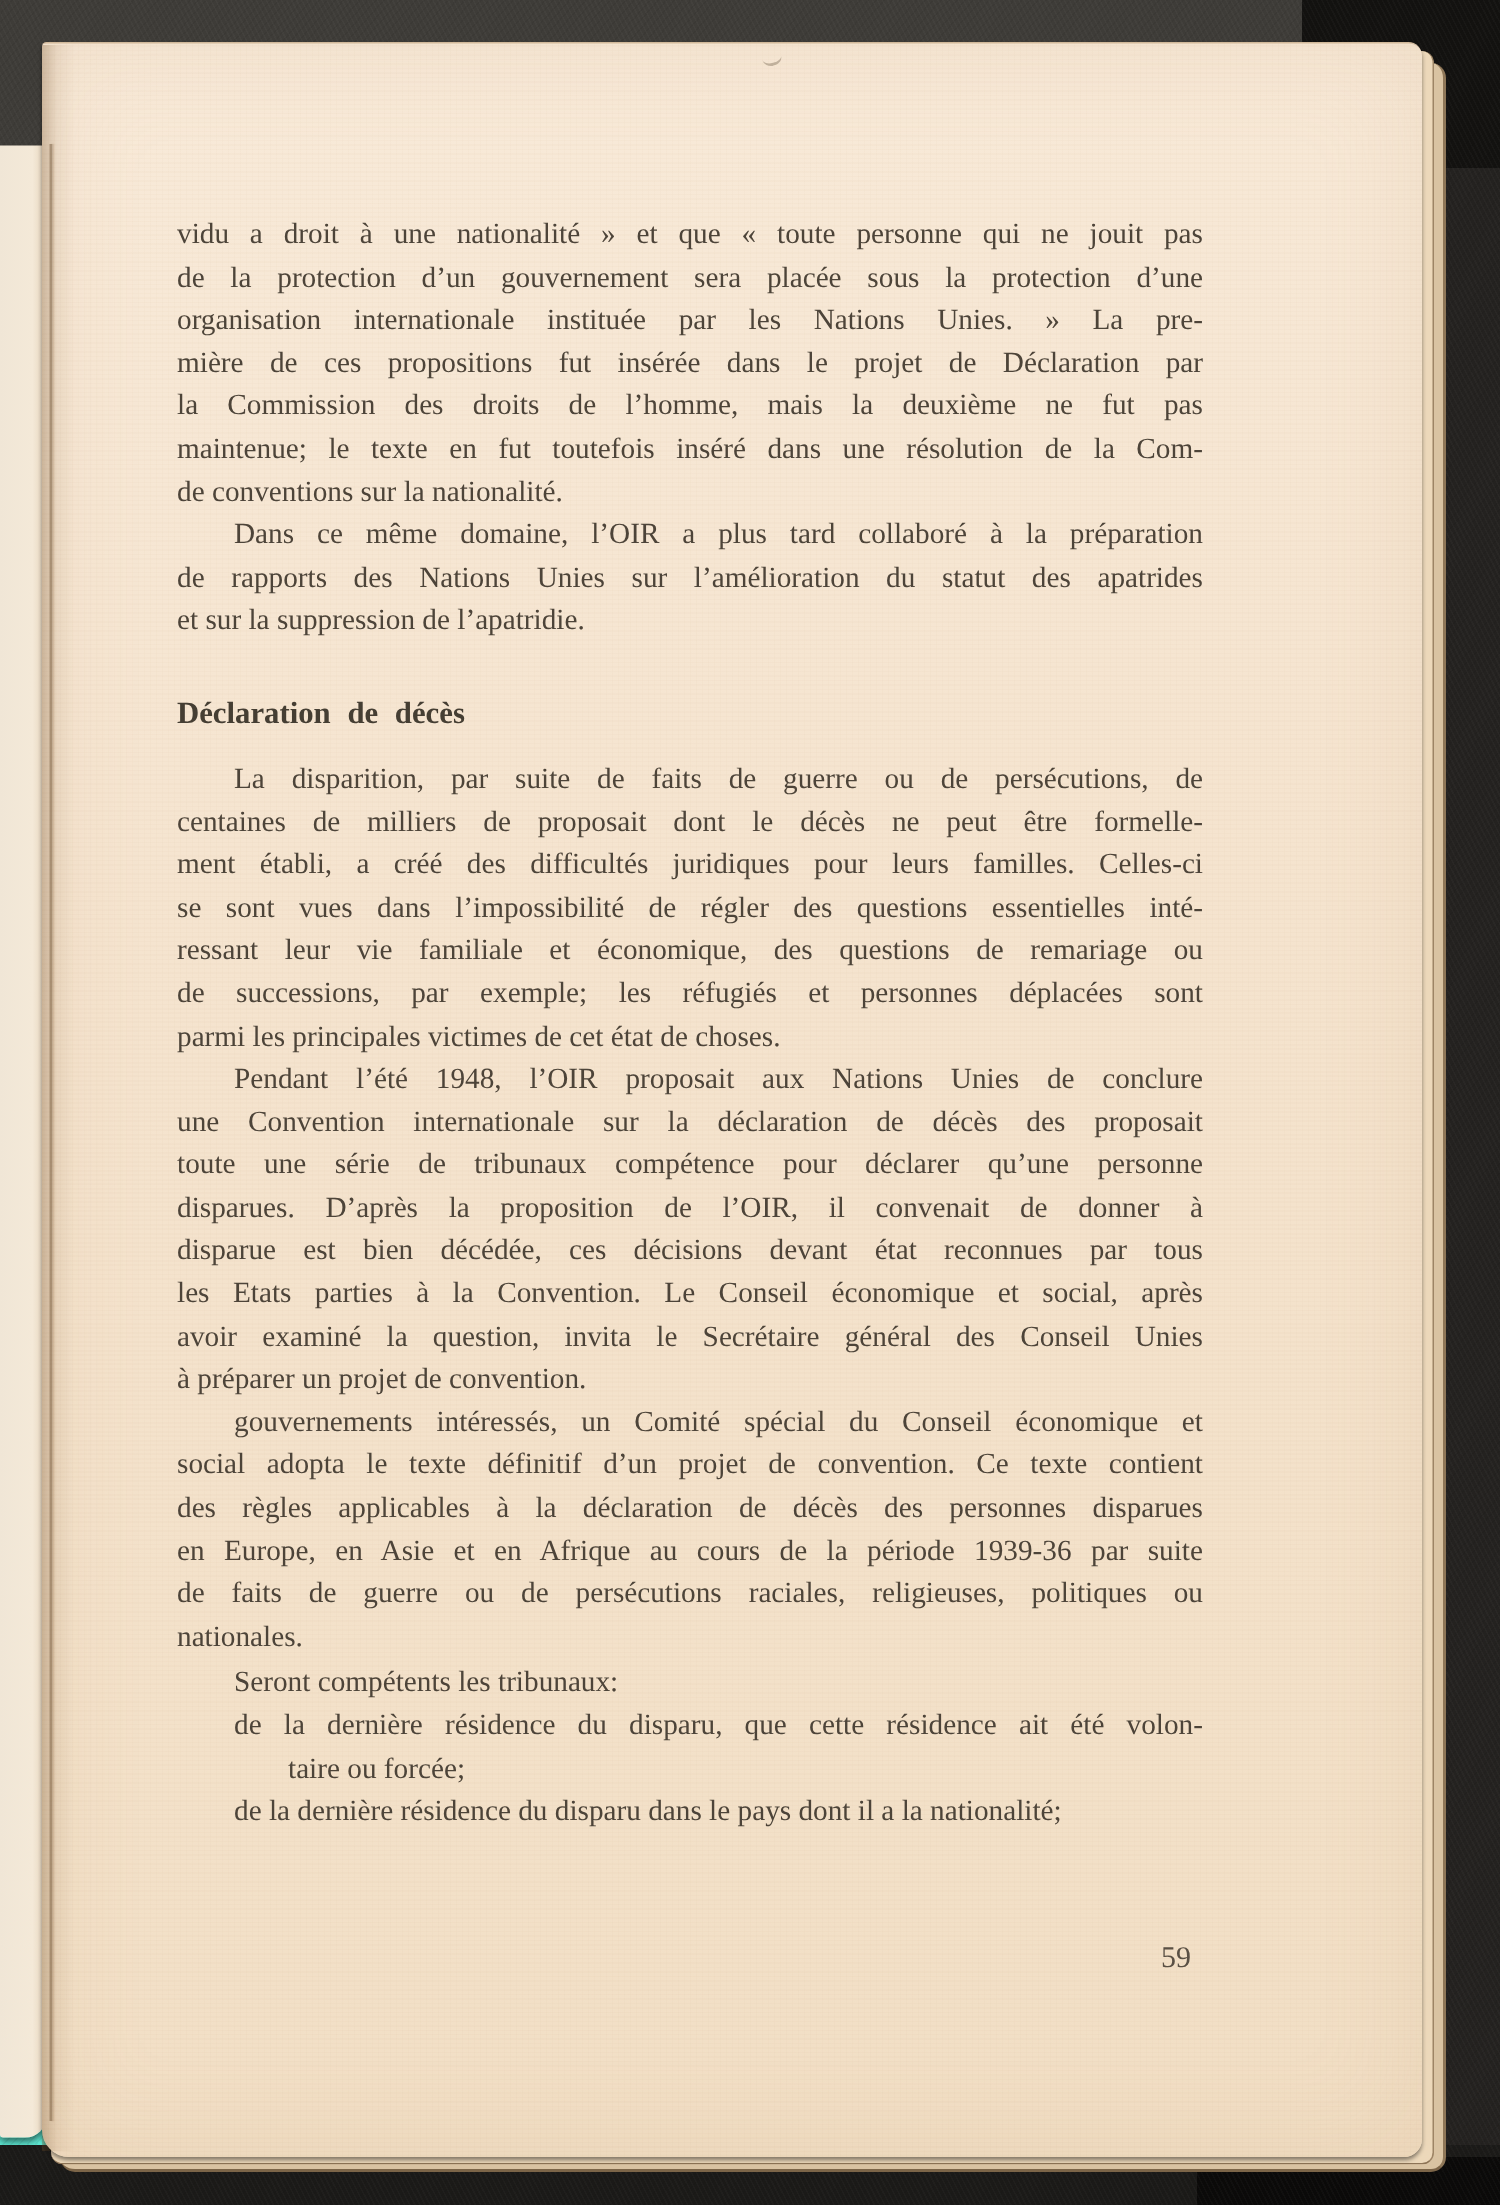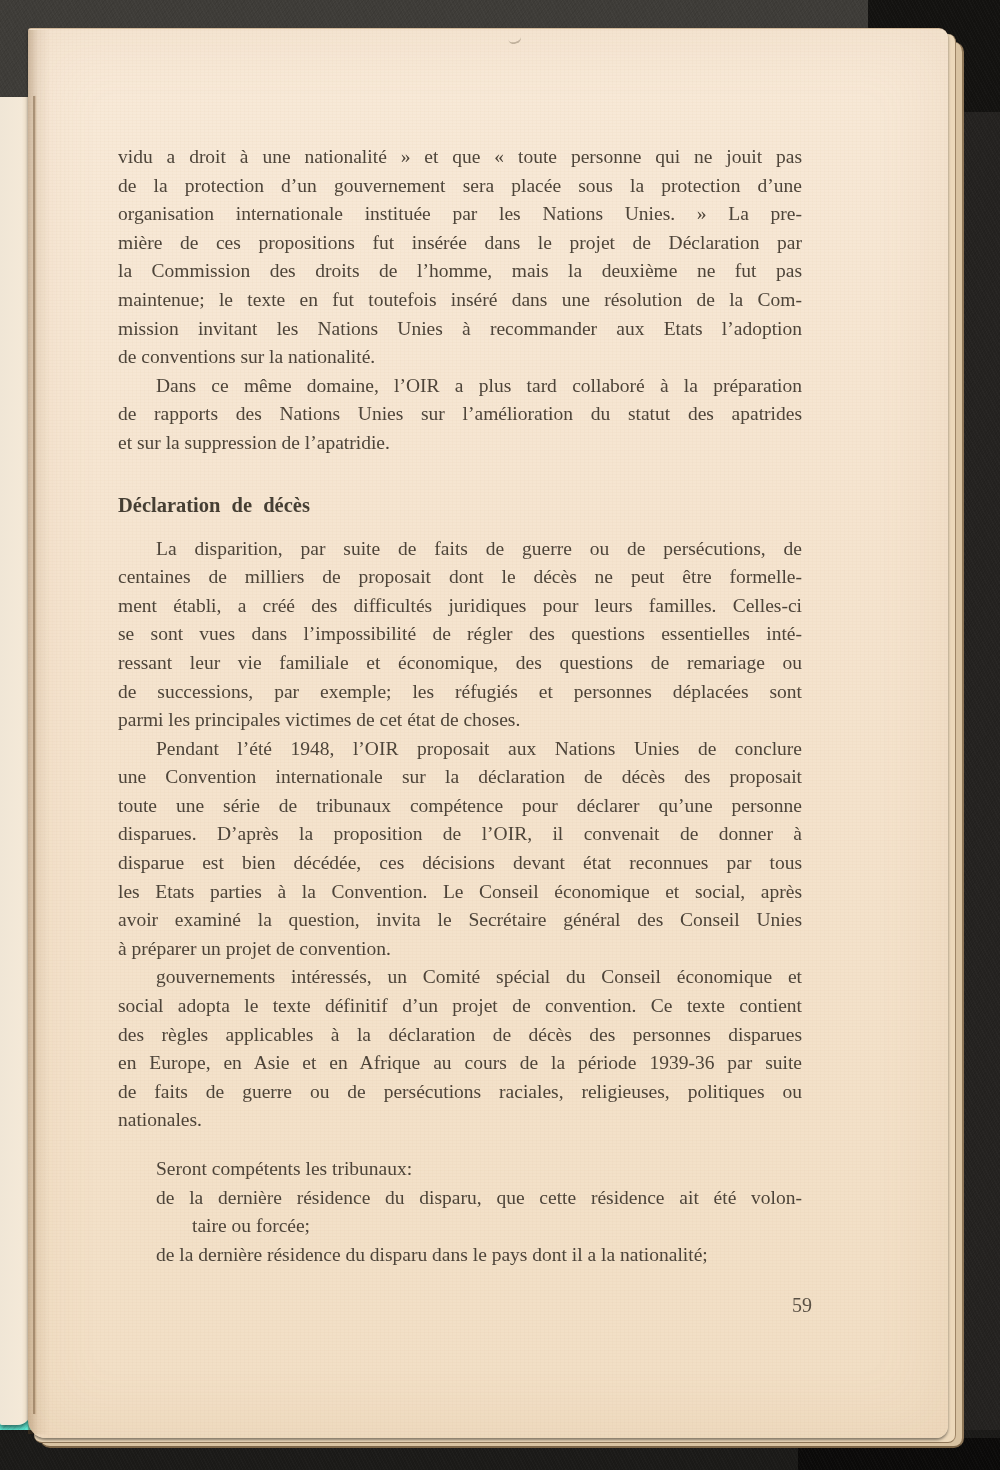--- a/index.html
+++ b/index.html
@@ -75,31 +75,31 @@
     position:absolute;left:118px;top:143px;width:684px;
     font-size:19.5px;color:#4d4439;
   }
   .line{
     line-height:28.6px;height:28.6px;
     text-align:justify;text-align-last:justify;
     white-space:nowrap;
   }
   .line.last{text-align-last:auto;white-space:normal;}
   .block{margin:0;}
-  .block.gap{margin-top:20px;}
+  .block.gap{margin-top:2px;}
   .block.indent > .line:first-child{padding-left:38px;}
   .block.list-item{padding-left:38px;}
   .block.list-item > .line.cont{padding-left:36px;}
   .heading{
     margin:33px 0 15px 0;
     font-size:20.5px;font-weight:bold;color:#453e33;
     word-spacing:6px;line-height:29px;
   }
   .page-number{
-    position:absolute;left:128px;top:1294px;width:684px;
+    position:absolute;left:110px;top:1294px;width:684px;
     text-align:right;font-size:20px;color:#5a5044;
   }
 </style>
 </head>
 <body>
 
 <div class="scene">
   <div class="bg-top"></div>
   <div class="bg-right"></div>
   <div class="bg-bottom"></div>
@@ -117,21 +117,20 @@
   <div class="stray-mark"></div>
 
   <div class="text-column">
       <div class="block para">
         <div class="line">vidu a droit à une nationalité » et que « toute personne qui ne jouit pas</div>
         <div class="line">de la protection d’un gouvernement sera placée sous la protection d’une</div>
         <div class="line">organisation internationale instituée par les Nations Unies. » La pre-</div>
         <div class="line">mière de ces propositions fut insérée dans le projet de Déclaration par</div>
         <div class="line">la Commission des droits de l’homme, mais la deuxième ne fut pas</div>
         <div class="line">maintenue; le texte en fut toutefois inséré dans une résolution de la Com-</div>
-        <div class="line">mission invitant les Nations Unies à recommander aux Etats l’adoption</div>
         <div class="line last">de conventions sur la nationalité.</div>
       </div>
       <div class="block para indent">
         <div class="line">Dans ce même domaine, l’OIR a plus tard collaboré à la préparation</div>
         <div class="line">de rapports des Nations Unies sur l’amélioration du statut des apatrides</div>
         <div class="line last">et sur la suppression de l’apatridie.</div>
       </div>
       <div class="heading">Déclaration de décès</div>
       <div class="block para indent">
         <div class="line">La disparition, par suite de faits de guerre ou de persécutions, de</div>

